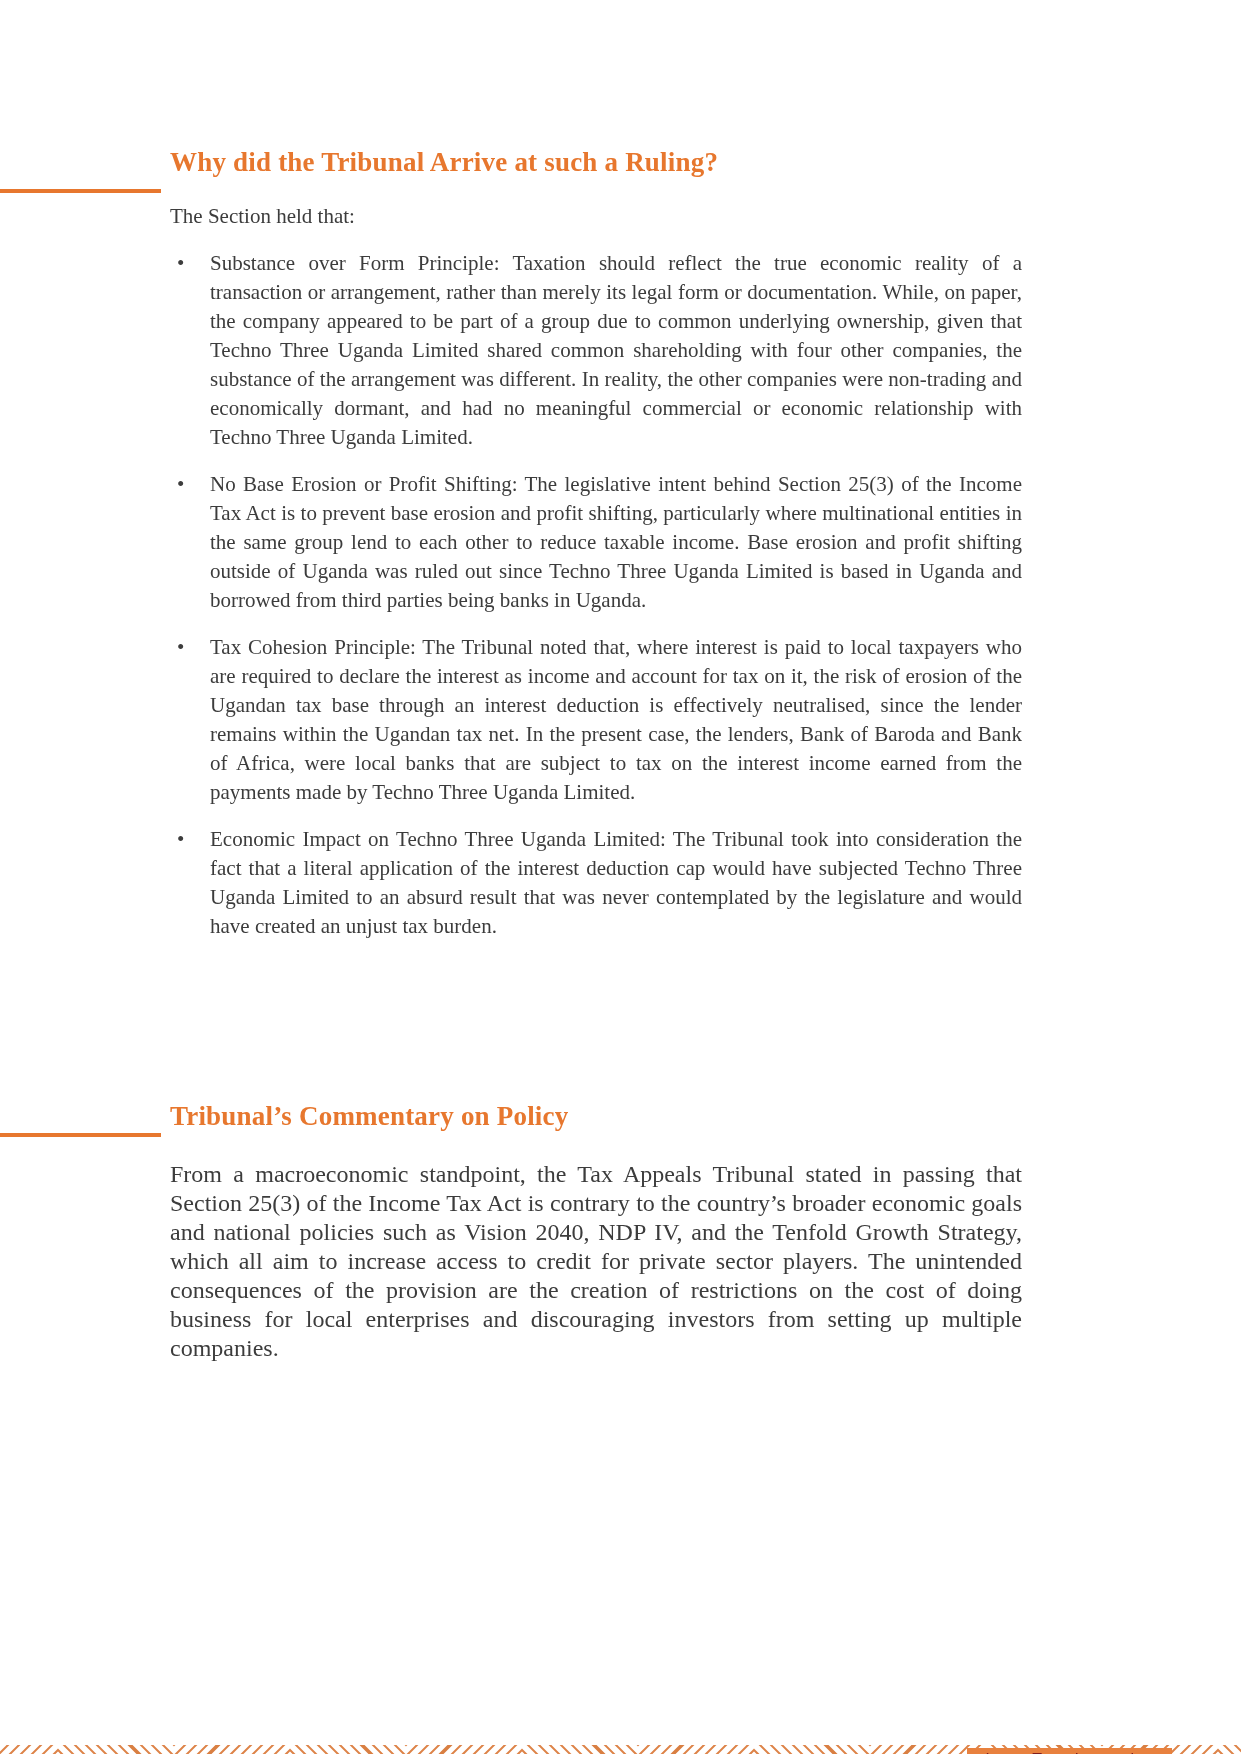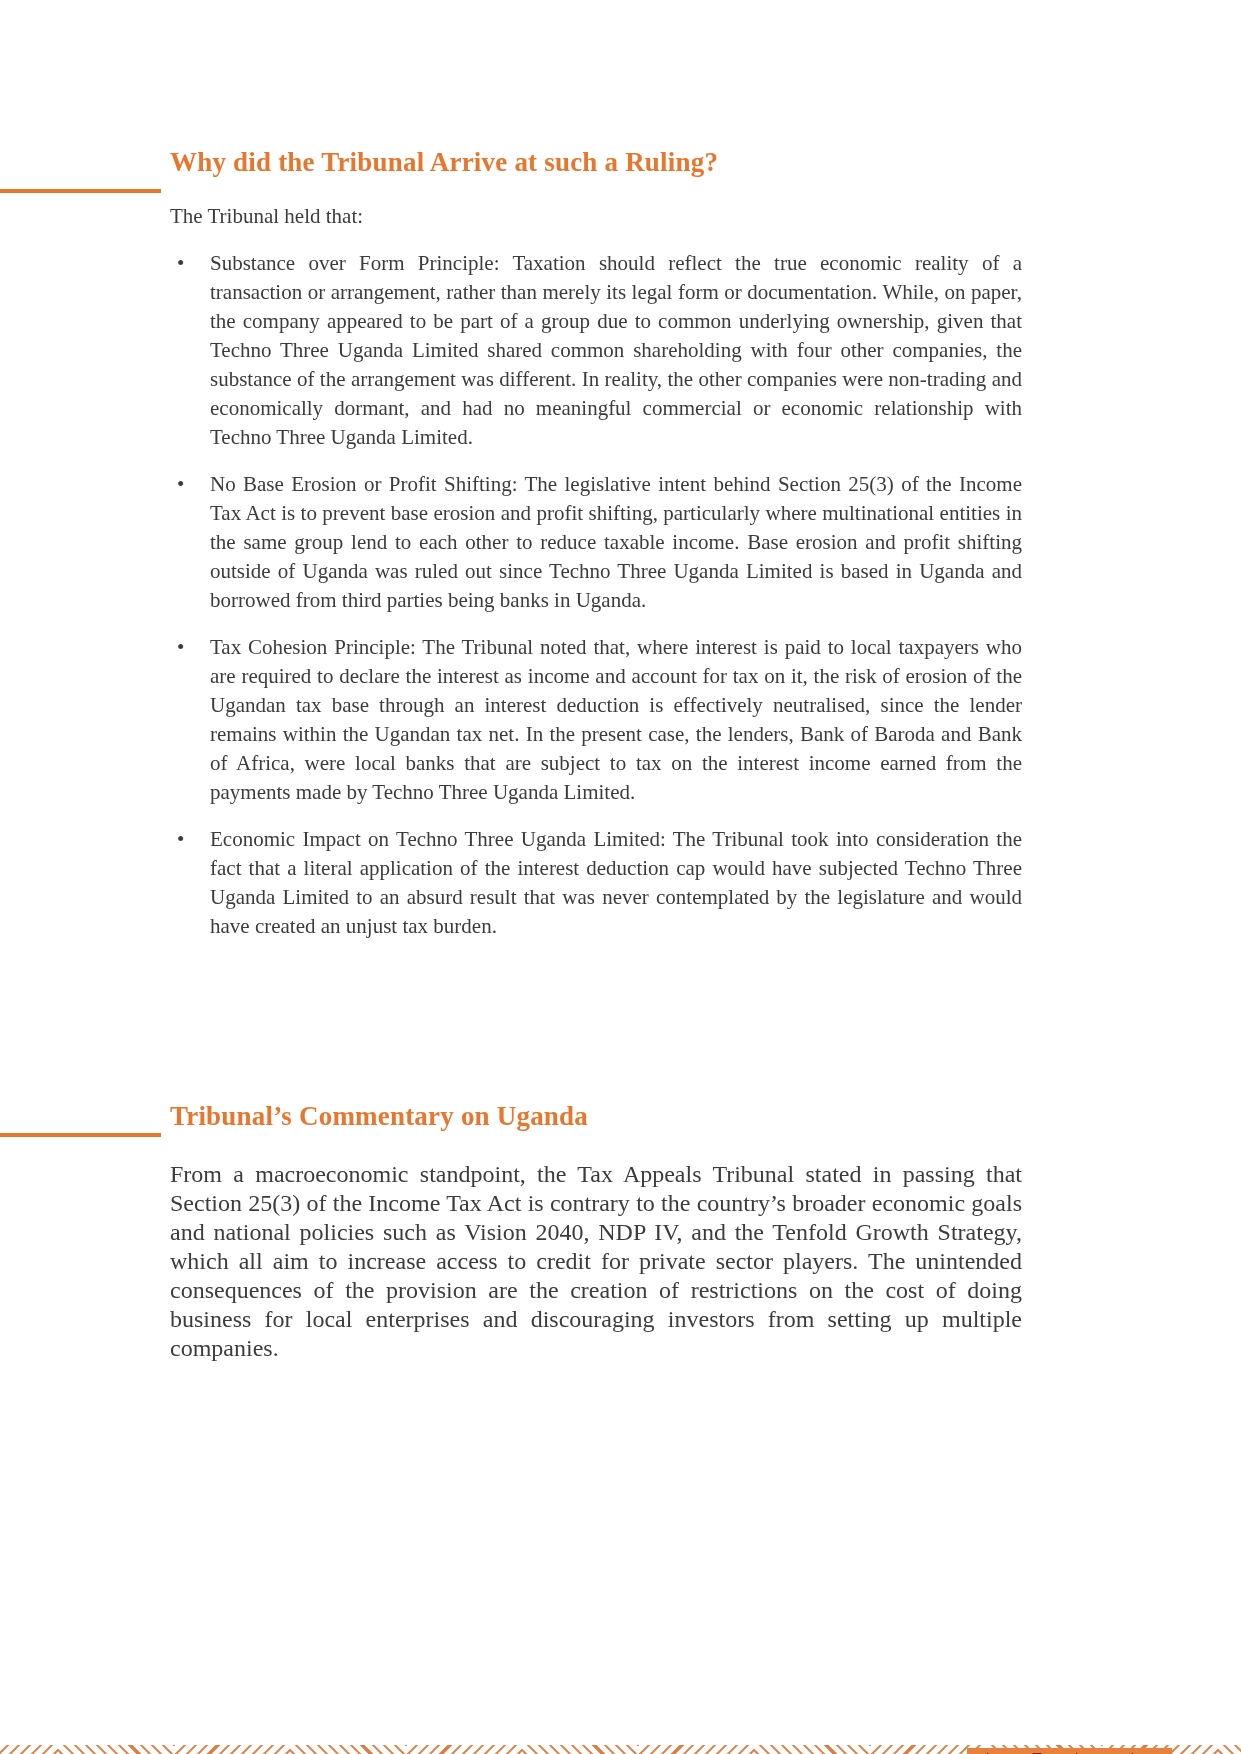--- a/index.html
+++ b/index.html
@@ -97,30 +97,30 @@
 
 <div class="page">
 
   <div class="accent-rule rule-1"></div>
   <div class="accent-rule rule-2"></div>
 
   <main class="content">
 
     <h1>Why did the Tribunal Arrive at such a Ruling?</h1>
 
-    <p class="intro">The Tribunal held that:</p>
+    <p class="intro">The Section held that:</p>
 
     <ul class="bullets">
       <li><span>Substance over Form Principle: Taxation should reflect the true economic reality of a transaction or arrangement, rather than merely its legal form or documentation. While, on paper, the company appeared to be part of a group due to common underlying ownership, given that Techno Three Uganda Limited shared common shareholding with four other companies, the substance of the arrangement was different. In reality, the other companies were non-trading and economically dormant, and had no meaningful commercial or economic relationship with Techno Three Uganda Limited.</span></li>
       <li><span>No Base Erosion or Profit Shifting: The legislative intent behind Section 25(3) of the Income Tax Act is to prevent base erosion and profit shifting, particularly where multinational entities in the same group lend to each other to reduce taxable income. Base erosion and profit shifting outside of Uganda was ruled out since Techno Three Uganda Limited is based in Uganda and borrowed from third parties being banks in Uganda.</span></li>
       <li><span>Tax Cohesion Principle: The Tribunal noted that, where interest is paid to local taxpayers who are required to declare the interest as income and account for tax on it, the risk of erosion of the Ugandan tax base through an interest deduction is effectively neutralised, since the lender remains within the Ugandan tax net. In the present case, the lenders, Bank of Baroda and Bank of Africa, were local banks that are subject to tax on the interest income earned from the payments made by Techno Three Uganda Limited.</span></li>
       <li><span>Economic Impact on Techno Three Uganda Limited: The Tribunal took into consideration the fact that a literal application of the interest deduction cap would have subjected Techno Three Uganda Limited to an absurd result that was never contemplated by the legislature and would have created an unjust tax burden.</span></li>
     </ul>
 
-    <h2>Tribunal’s Commentary on Uganda</h2>
+    <h2>Tribunal’s Commentary on Policy</h2>
 
     <p class="body-par">From a macroeconomic standpoint, the Tax Appeals Tribunal stated in passing that Section 25(3) of the Income Tax Act is contrary to the country’s broader economic goals and national policies such as Vision 2040, NDP IV, and the Tenfold Growth Strategy, which all aim to increase access to credit for private sector players. The unintended consequences of the provision are the creation of restrictions on the cost of doing business for local enterprises and discouraging investors from setting up multiple companies.</p>
 
   </main>
 
   <div class="footer">
     <svg width="1241" height="41" aria-hidden="true">
       <defs>
         <pattern id="chev" width="232" height="41" patternUnits="userSpaceOnUse">
           <path class="chev-line" d="M-58 0   L58 -116 L174 0   L290 -116"></path>

